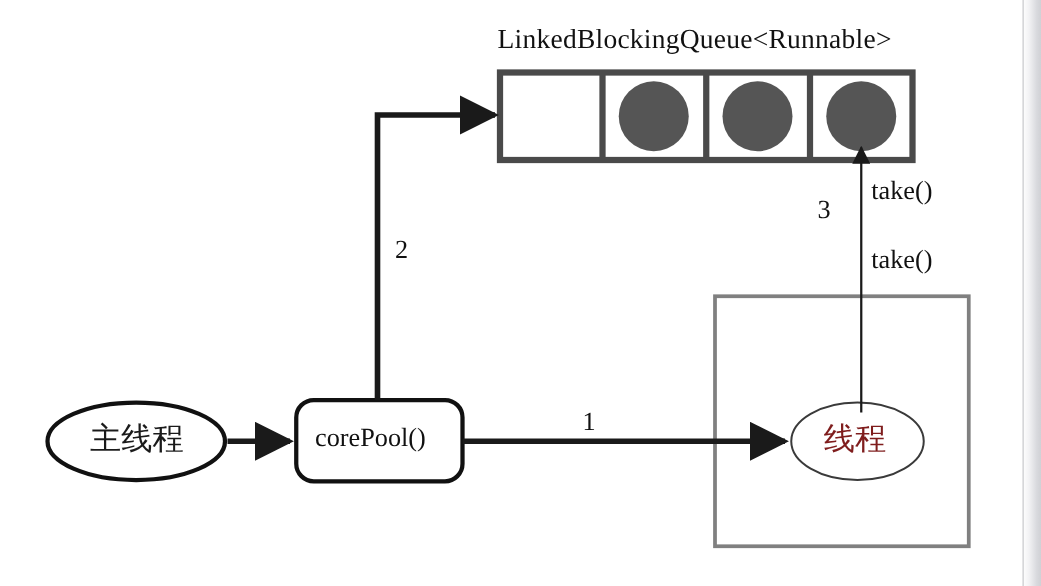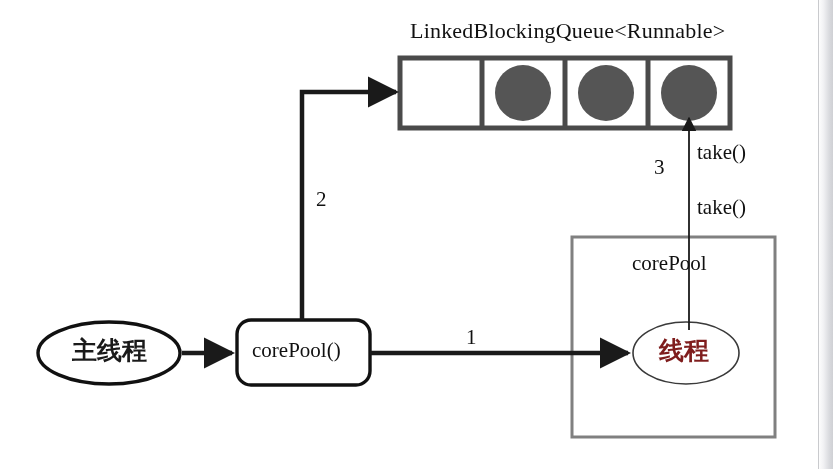--- a/index.html
+++ b/index.html
@@ -45,21 +45,20 @@
     position: absolute;
     color: #111111;
     white-space: nowrap;
     line-height: 1;
   }
   #queue-title {
     left: 398px;
     top: 20px;
     font-size: 22px;
     letter-spacing: 0.2px;
-    margin-left: 12px;
   }
   #poll-label {
     left: 697px;
     top: 142px;
     font-size: 21px;
   }
   #take-label {
     left: 697px;
     top: 197px;
     font-size: 21px;
@@ -85,21 +84,21 @@
     top: 253px;
     font-size: 21px;
   }
   #execute-label {
     left: 252px;
     top: 340px;
     font-size: 21px;
   }
   .cjk {
     font-family: "DejaVu Sans", "Liberation Sans", sans-serif;
-    font-weight: 700;
+    font-weight: 400;
   }
   #mainthread-label {
     left: 72px;
     top: 338px;
     font-size: 25px;
     color: #1a1a1a;
   }
   #worker-label {
     left: 659px;
     top: 338px;
@@ -155,21 +154,20 @@
   <div class="lbl" id="poll-label">take()</div>
 
   <div class="lbl" id="take-label">take()</div>
 
   <div class="lbl" id="step3-label">3</div>
 
   <div class="lbl" id="step2-label">2</div>
 
   <div class="lbl" id="step1-label">1</div>
 
-  <div class="lbl" id="corepool-label">corePool</div>
 
   <div class="lbl" id="execute-label">corePool()</div>
 
   <div class="lbl cjk" id="mainthread-label">主线程</div>
 
   <div class="lbl cjk" id="worker-label">线程</div>
 
   <div id="page-edge"></div>
   <div id="page-edge-line"></div>
 </div>

